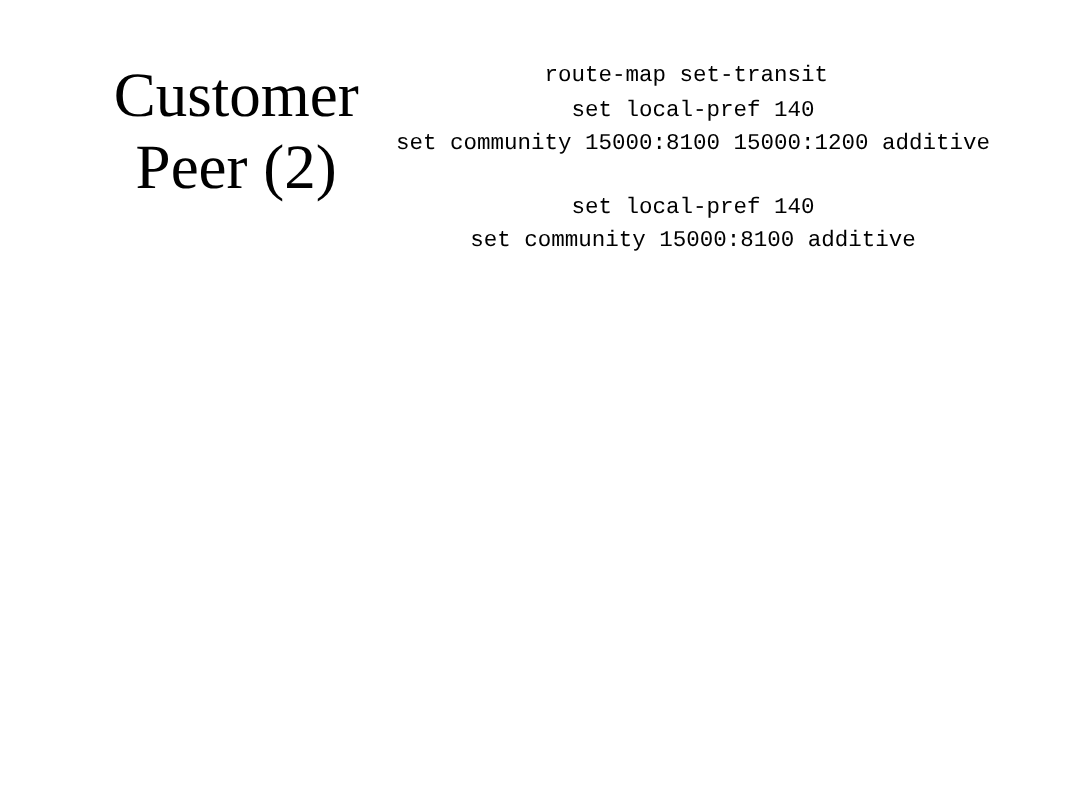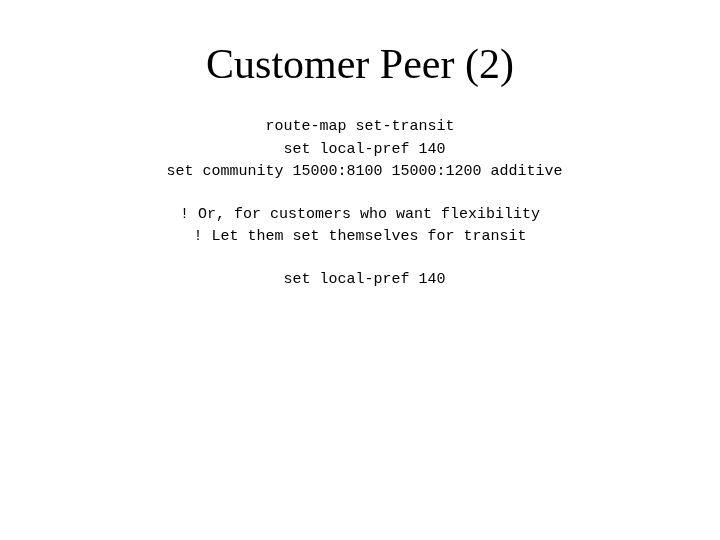--- a/index.html
+++ b/index.html
@@ -14,21 +14,20 @@
       background-color: #ffffff;
       font-family: Georgia, 'Times New Roman', serif;
       overflow: hidden;
     }
 
     .slide-container {
       width: 720px;
       height: 540px;
       background: #ffffff;
       display: flex;
-      flex-direction: column;
       align-items: flex-start;
       padding: 40px 60px;
     }
 
     .slide-title {
       font-size: 42px;
       font-weight: normal;
       color: #000000;
       text-align: center;
       width: 100%;
@@ -65,24 +64,21 @@
   <h1 class="slide-title">Customer Peer (2)</h1>
 
   <div class="slide-content">
 
     <div class="code-block">
       <span class="code-line">route-map set-transit</span>
       <span class="code-line"> set local-pref 140</span>
       <span class="code-line"> set community 15000:8100 15000:1200 additive</span>
     </div>
 
-    <div class="comment-block">
-      <span class="code-line">! Or, for customers who want flexibility</span>
-      <span class="code-line">! Let them set themselves for transit</span>
-    </div>
 
     <div class="code-block">
       <span class="code-line"> set local-pref 140</span>
+      <span class="code-line"> set community 15000:8100 additive</span>
     </div>
 
 
   </div>
 </div>
 
 </body></html>

